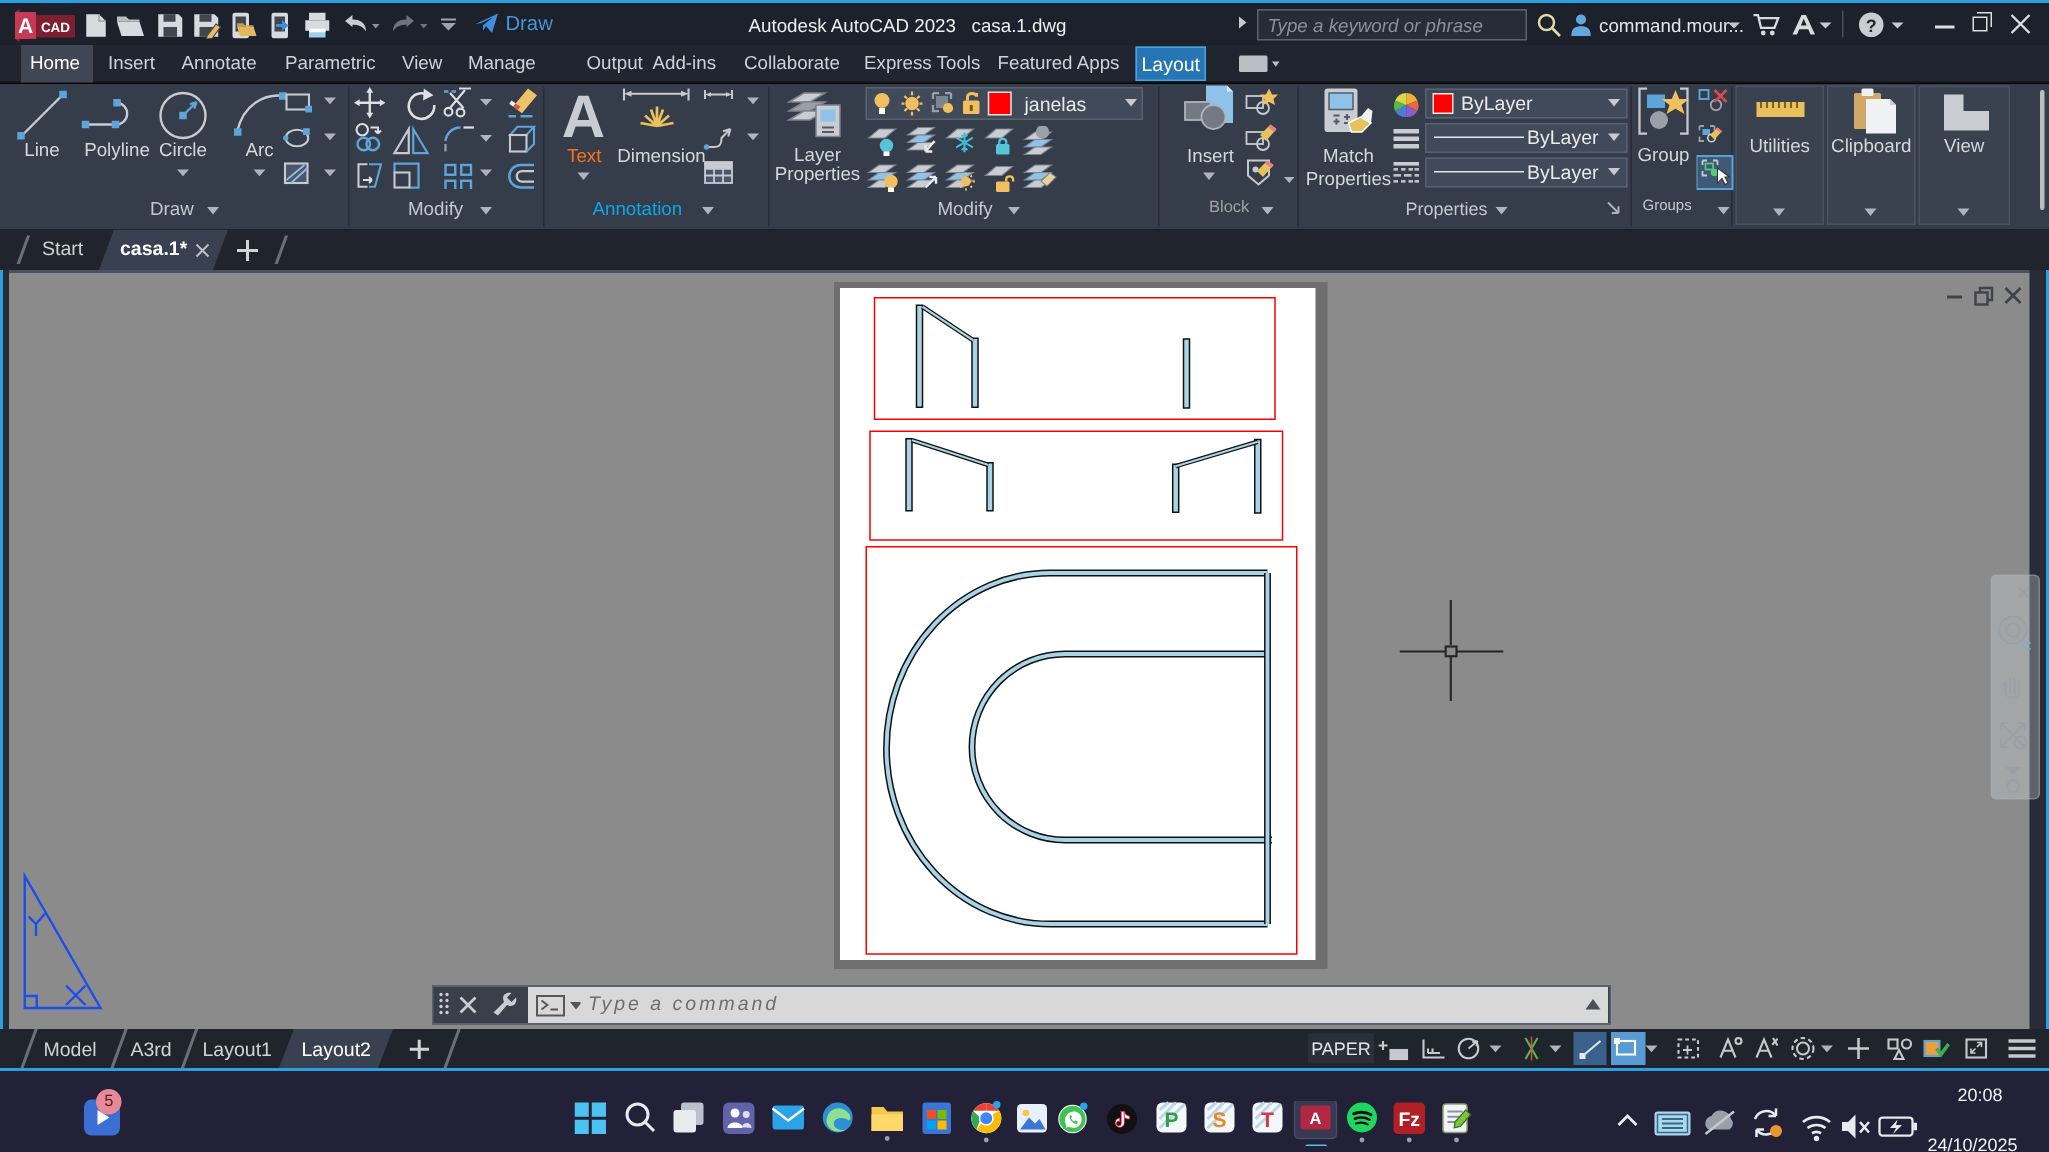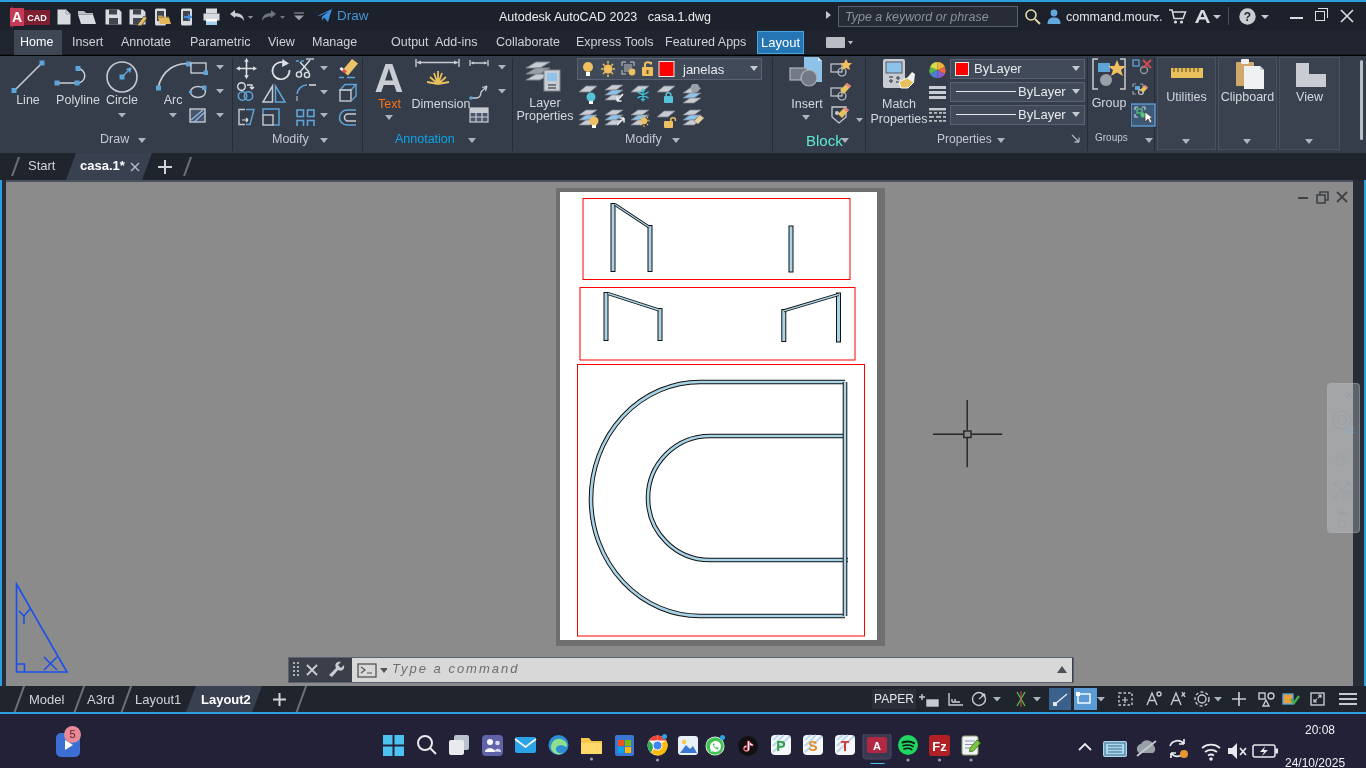--- a/index.html
+++ b/index.html
@@ -416,21 +416,21 @@
           <path d="M17 1 L21 4 L19.5 6 L15.5 3 Z" fill="#e87f86"></path>
     </g>
     <g transform="translate(0,47)">
       <path d="M2 2 L16 2 L16 12 L9 18 L2 12 Z" fill="none" stroke="#c7cbd1" stroke-width="1.3"></path>
       <circle cx="7" cy="8" r="2" fill="#c7cbd1"></circle>
       <path d="M8 9 L15 2 L19 5 L12 13 Z" fill="#e8c05c"></path>
           <path d="M15 2 L19 5 L17.5 7 L13.5 4 Z" fill="#e87f86"></path>
     </g>
     <path d="M26 60 L33 60 L29.5 64 Z" fill="#aeb4bd"></path>
   </svg>
-  <div class="abs" style="left:806px;top:132px;color:#5eead4;font-size:15px">Block</div>
+  <div class="abs" style="left:806px;top:132px;color:#a3a3a3;font-size:11px">Block</div>
   <div class="abs" style="left:841px;top:138px;width:0;height:0;border-top:5px solid #aeb4bd;border-left:4.5px solid transparent;border-right:4.5px solid transparent"></div>
 
   <svg class="abs" style="left:881px;top:58px" width="36" height="34" viewBox="0 0 36 34">
     <rect x="2" y="1" width="22" height="29" rx="2" fill="#c9cdd3"></rect>
     <rect x="5" y="4" width="16" height="11" fill="#8ec2e8" stroke="#555b65" stroke-width="1"></rect>
     <path d="M8 19 L12 19 M8 23 L12 23 M15 20 L19 20 M15 24 L19 24" stroke="#555b65" stroke-width="1.4"></path>
     <path d="M10 21 L10 25 M17 18 L17 22" stroke="#555b65" stroke-width="1.4"></path>
     <path d="M18 24 L26 20 L33 24 L27 30 L20 30 Z" fill="#e8c05c" stroke="#fff" stroke-width="1"></path>
     <path d="M26 20 L31 14 L34 16 L33 24 Z" fill="#f0f1f3"></path>
   </svg>
@@ -691,21 +691,21 @@
   <div class="abs" style="left:29px;top:6px;color:#d0d3d8;font-size:13px">Model</div>
   <div class="abs" style="left:72px;top:0;width:14px;height:26px;overflow:hidden">
       <div style="position:absolute;left:6px;top:-2px;width:1.5px;height:32px;background:#6a7078;transform:rotate(20deg)"></div>
     </div>
   <div class="abs" style="left:87px;top:6px;color:#d0d3d8;font-size:13px">A3rd</div>
   <div class="abs" style="left:119px;top:0;width:14px;height:26px;overflow:hidden">
       <div style="position:absolute;left:6px;top:-2px;width:1.5px;height:32px;background:#6a7078;transform:rotate(20deg)"></div>
     </div>
   <div class="abs" style="left:135px;top:6px;color:#d0d3d8;font-size:13px">Layout1</div>
   <div class="abs" style="left:186px;top:0;width:76px;height:26px;background:#394150;clip-path:polygon(10px 0, 100% 0, calc(100% - 10px) 100%, 0 100%)"></div>
-  <div class="abs" style="left:201px;top:6px;color:#fff;font-size:13px;font-weight:bold">Layout2</div>
+  <div class="abs" style="left:201px;top:6px;color:#fff;font-size:13px;font-weight:normal">Layout2</div>
   <svg class="abs" style="left:273px;top:7px" width="13" height="13" viewBox="0 0 13 13">
       <path d="M6.5 0 L6.5 13 M0 6.5 L13 6.5" stroke="#d0d3d8" stroke-width="2"></path>
     </svg>
   <div class="abs" style="left:294px;top:0;width:14px;height:26px;overflow:hidden">
       <div style="position:absolute;left:6px;top:-2px;width:1.5px;height:32px;background:#6a7078;transform:rotate(20deg)"></div>
     </div>
 
   <div class="abs" style="left:872px;top:3px;width:44px;height:20px;background:#2a2f3a;color:#e4e6e9;font-size:12px;text-align:center;line-height:20px">PAPER</div>
   <div class="abs" style="left:1049px;top:2px;width:22px;height:22px;background:#39618c"></div>
   <div class="abs" style="left:1074px;top:2px;width:23px;height:22px;background:#5b9bd5"></div>

